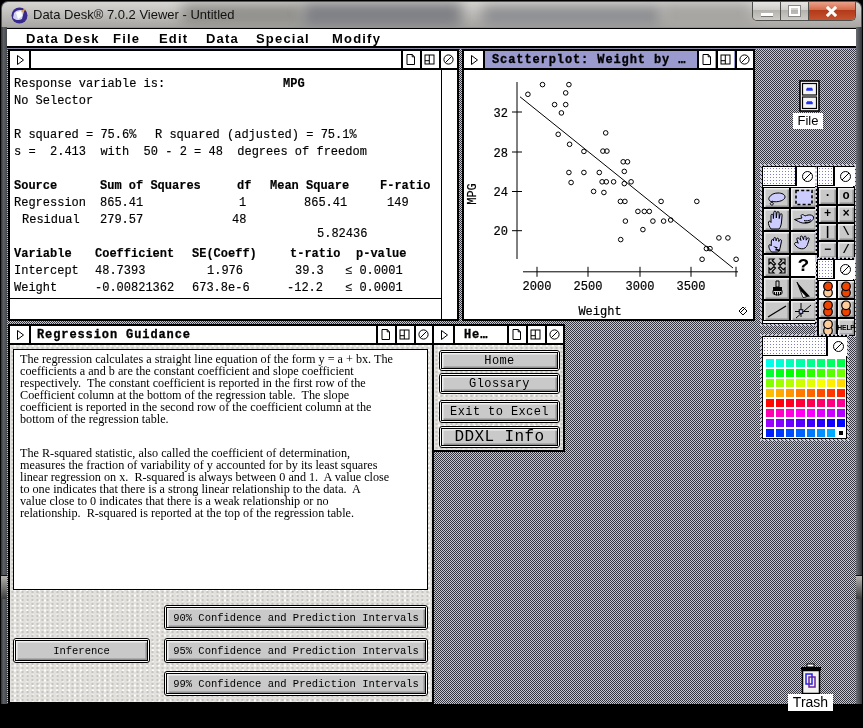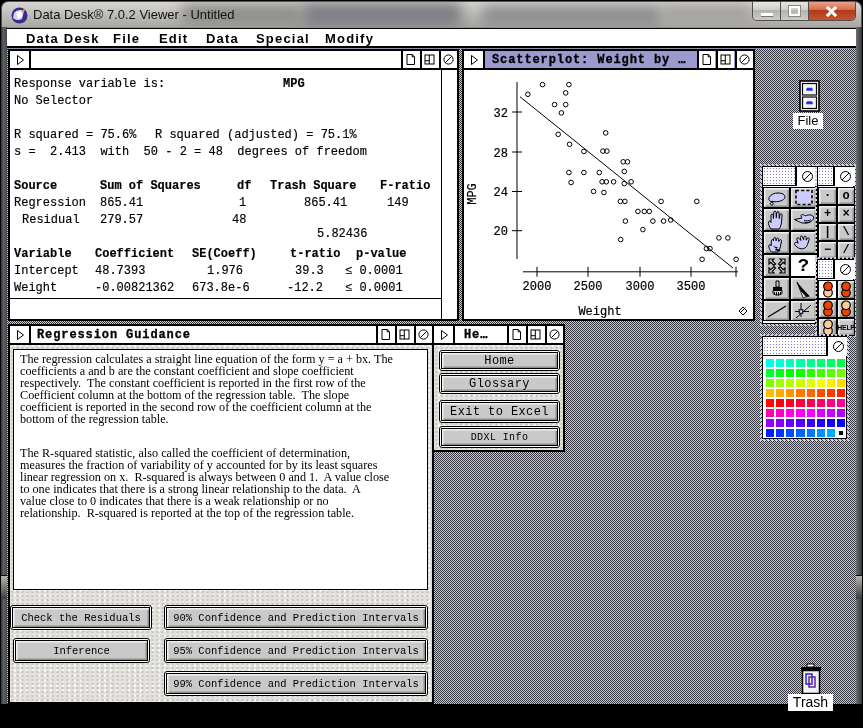--- a/index.html
+++ b/index.html
@@ -142,21 +142,21 @@
 <div id="leftframe"></div>
     <div id="rightframe"></div>
     <div id="bottomframe"></div>
 <div id="client"></div>
 <div id="menubar">
   <span class="mi" style="left:19px">Data Desk</span>
   <span class="mi" style="left:106px">File</span>
   <span class="mi" style="left:152px">Edit</span>
   <span class="mi" style="left:199px">Data</span>
   <span class="mi" style="left:249px">Special</span>
-  <span class="mi" style="left:318px">Modify</span>
+  <span class="mi" style="left:325px">Modify</span>
 </div>
 <div id="workspace"></div>
 
 <div class="win" id="w-reg">
   <div class="wtitle">
     <div class="tri">
           <svg width="9" height="12" viewBox="0 0 9 12">
             <path d="M1.5 1.5v9l6-4.5z" fill="#fff" stroke="#000"></path>
           </svg>
         </div>
@@ -178,21 +178,21 @@
   </div>
   <span class="sn" style="left:4px;top:26px">Response variable is:</span>
       <span class="sb" style="left:273px;top:26px">MPG</span>
       <span class="sn" style="left:4px;top:43px">No Selector</span>
       <span class="sn" style="left:4px;top:77px">R squared = 75.6%</span>
       <span class="sn" style="left:145px;top:77px">R squared (adjusted) = 75.1%</span>
       <span class="sn" style="left:4px;top:94px">s =  2.413  with  50 - 2 = 48  degrees of freedom</span>
       <span class="sb" style="left:4px;top:128px">Source</span>
       <span class="sb" style="left:90px;top:128px">Sum of Squares</span>
       <span class="sb" style="left:227px;top:128px">df</span>
-      <span class="sb" style="left:260px;top:128px">Trash Square</span>
+      <span class="sb" style="left:260px;top:128px">Mean Square</span>
       <span class="sb" style="left:370px;top:128px">F-ratio</span>
       <span class="sn" style="left:4px;top:145px">Regression</span>
       <span class="sn" style="left:90px;top:145px">865.41</span>
       <span class="sn" style="left:229px;top:145px">1</span>
       <span class="sn" style="left:294px;top:145px">865.41</span>
       <span class="sn" style="left:377px;top:145px">149</span>
       <span class="sn" style="left:12px;top:162px">Residual</span>
       <span class="sn" style="left:90px;top:162px">279.57</span>
       <span class="sn" style="left:222px;top:162px">48</span>
       <span class="sn" style="left:307px;top:176px">5.82436</span>
@@ -377,24 +377,21 @@
 <div class="mbtn" style="left:439px;top:373px;width:121px;height:21px">
       <div class="mbtn-in" style="font-size:12.0px;letter-spacing:0.4px">Glossary</div>
     </div>
     <div class="mbtn" style="left:439px;top:350px;width:121px;height:21px">
       <div class="mbtn-in" style="font-size:12.0px;letter-spacing:0.4px">Home</div>
     </div>
     <div class="mbtn" style="left:439px;top:400px;width:121px;height:23px">
       <div class="mbtn-in" style="font-size:12.0px;letter-spacing:0.4px">Exit to Excel</div>
     </div>
     <div class="mbtn" style="left:439px;top:426px;width:121px;height:22px">
-      <div class="mbtn-in" style="font-size:10px;letter-spacing:0.4px">DDXL Info</div>
-    </div>
-<div class="mbtn" style="left:10px;top:605px;width:142px;height:25px">
-      <div class="mbtn-in" style="font-size:10.5px;letter-spacing:0.0px">Check the Residuals</div>
+      <div class="mbtn-in" style="font-size:16px;letter-spacing:0.4px">DDXL Info</div>
     </div>
     <div class="mbtn" style="left:13px;top:638px;width:137px;height:25px">
       <div class="mbtn-in" style="font-size:10.5px;letter-spacing:0.0px">Inference</div>
     </div>
     <div class="mbtn" style="left:164px;top:605px;width:264px;height:25px">
       <div class="mbtn-in" style="font-size:10.5px;letter-spacing:0.0px">90% Confidence and Prediction Intervals</div>
     </div>
     <div class="mbtn" style="left:164px;top:638px;width:264px;height:25px">
       <div class="mbtn-in" style="font-size:10.5px;letter-spacing:0.0px">95% Confidence and Prediction Intervals</div>
     </div>

